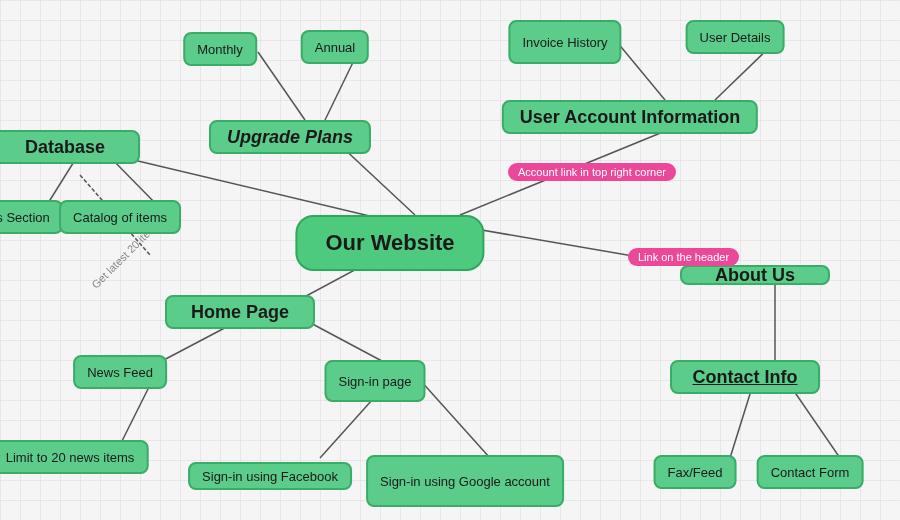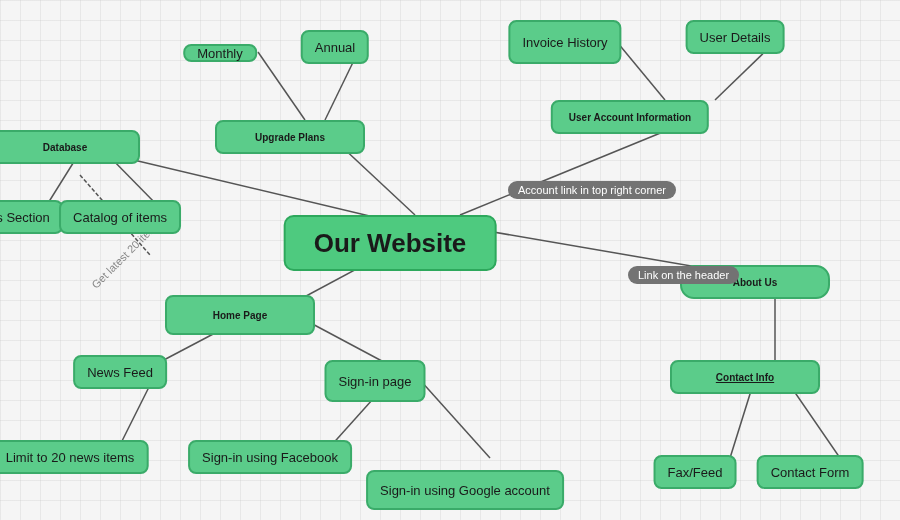--- a/index.html
+++ b/index.html
@@ -29,42 +29,41 @@
       align-items: center;
       justify-content: center;
       white-space: nowrap;
       cursor: default;
       z-index: 10;
     }
 
     .node.main {
       background: #4eca7f;
       border: 2px solid #2da85c;
-      font-size: 26px;
+      font-size: 22px;
       font-weight: bold;
-      border-radius: 10px;
+      border-radius: 18px;
       padding: 14px 28px;
     }
 
     .node.medium {
-      font-size: 10px;
+      font-size: 18px;
       font-weight: 600;
       padding: 8px 16px;
     }
 
     .label-dark {
       position: absolute;
-      background: #737373;
+      background: #ec4899;
       color: #fff;
       border-radius: 12px;
       padding: 3px 10px;
       font-size: 11px;
       white-space: nowrap;
       z-index: 10;
-      margin-top: 18px;
     }
 
     .connector-label {
       position: absolute;
       font-size: 11px;
       color: #888;
       transform: rotate(-45deg);
       white-space: nowrap;
       z-index: 5;
     }
@@ -127,33 +126,33 @@
   <line x1="785" y1="378" x2="840" y2="458"></line>
 
   <line x1="80" y1="175" x2="150" y2="255" stroke-dasharray="4,2" stroke="#aaa"></line>
 </svg>
 
 <div id="node-container">
     <div class="node main" style="left: 390px; top: 215px; transform: translateX(-50%); min-width: 160px; height: 56px;">Our Website</div>
     <div class="node medium" style="left: 65px; top: 130px; transform: translateX(-50%); min-width: 150px; height: 34px;">Database</div>
     <div class="node" style="left: 10px; top: 200px; transform: translateX(-50%); min-width: auto; height: 34px;">News Section</div>
     <div class="node" style="left: 120px; top: 200px; transform: translateX(-50%); min-width: auto; height: 34px;">Catalog of items</div>
-    <div class="node medium" style="left: 290px; top: 120px; transform: translateX(-50%); min-width: 150px; height: 34px;">Upgrade Plans</div>
-    <div class="node" style="left: 220px; top: 44px; transform: translateX(-50%); min-width: auto; height: 18px;">Monthly</div>
+    <div class="node medium" style="left: 290px; top: 120px; transform: translateX(-50%); min-width: 150px; height: 34px; font-style: italic;">Upgrade Plans</div>
+    <div class="node" style="left: 220px; top: 32px; transform: translateX(-50%); min-width: auto; height: 34px;">Monthly</div>
     <div class="node" style="left: 335px; top: 30px; transform: translateX(-50%); min-width: auto; height: 34px;">Annual</div>
     <div class="node medium" style="left: 630px; top: 100px; transform: translateX(-50%); min-width: 150px; height: 34px;">User Account Information</div>
     <div class="node" style="left: 565px; top: 20px; transform: translateX(-50%); min-width: auto; height: 44px;">Invoice History</div>
     <div class="node" style="left: 735px; top: 20px; transform: translateX(-50%); min-width: auto; height: 34px;">User Details</div>
-    <div class="node medium" style="left: 240px; top: 295px; transform: translateX(-50%); min-width: 150px; height: 40px;">Home Page</div>
+    <div class="node medium" style="left: 240px; top: 295px; transform: translateX(-50%); min-width: 150px; height: 34px;">Home Page</div>
     <div class="node" style="left: 120px; top: 355px; transform: translateX(-50%); min-width: auto; height: 34px;">News Feed</div>
     <div class="node" style="left: 70px; top: 440px; transform: translateX(-50%); min-width: auto; height: 34px;">Limit to 20 news items</div>
     <div class="node" style="left: 375px; top: 360px; transform: translateX(-50%); min-width: auto; height: 42px;">Sign-in page</div>
-    <div class="node" style="left: 270px; top: 440px; transform: translateX(-50%); min-width: auto; height: 34px;">Sign-in using Facebook</div>
-    <div class="node" style="left: 465px; top: 470px; transform: translateX(-50%); min-width: auto; height: 40px;">Sign-in using Google account</div>
-    <div class="node medium" style="left: 755px; top: 265px; transform: translateX(-50%); min-width: 150px; height: 34px; border-radius: 14px;">About Us</div>
+    <div class="node" style="left: 270px; top: 462px; transform: translateX(-50%); min-width: auto; height: 28px;">Sign-in using Facebook</div>
+    <div class="node" style="left: 465px; top: 455px; transform: translateX(-50%); min-width: auto; height: 52px;">Sign-in using Google account</div>
+    <div class="node medium" style="left: 755px; top: 265px; transform: translateX(-50%); min-width: 150px; height: 20px;">About Us</div>
     <div class="node medium" style="left: 745px; top: 360px; transform: translateX(-50%); min-width: 150px; height: 34px; text-decoration: underline;">Contact Info</div>
     <div class="node" style="left: 695px; top: 455px; transform: translateX(-50%); min-width: auto; height: 34px;">Fax/Feed</div>
     <div class="node" style="left: 810px; top: 455px; transform: translateX(-50%); min-width: auto; height: 34px;">Contact Form</div>
   </div>
 
 <div class="label-dark" style="left:508px; top:163px;">Account link in top right corner</div>
 <div class="label-dark" style="left:628px; top:248px;">Link on the header</div>
 
 <div class="connector-label" style="left:80px; top:248px;">Get latest 20 items</div>
 

